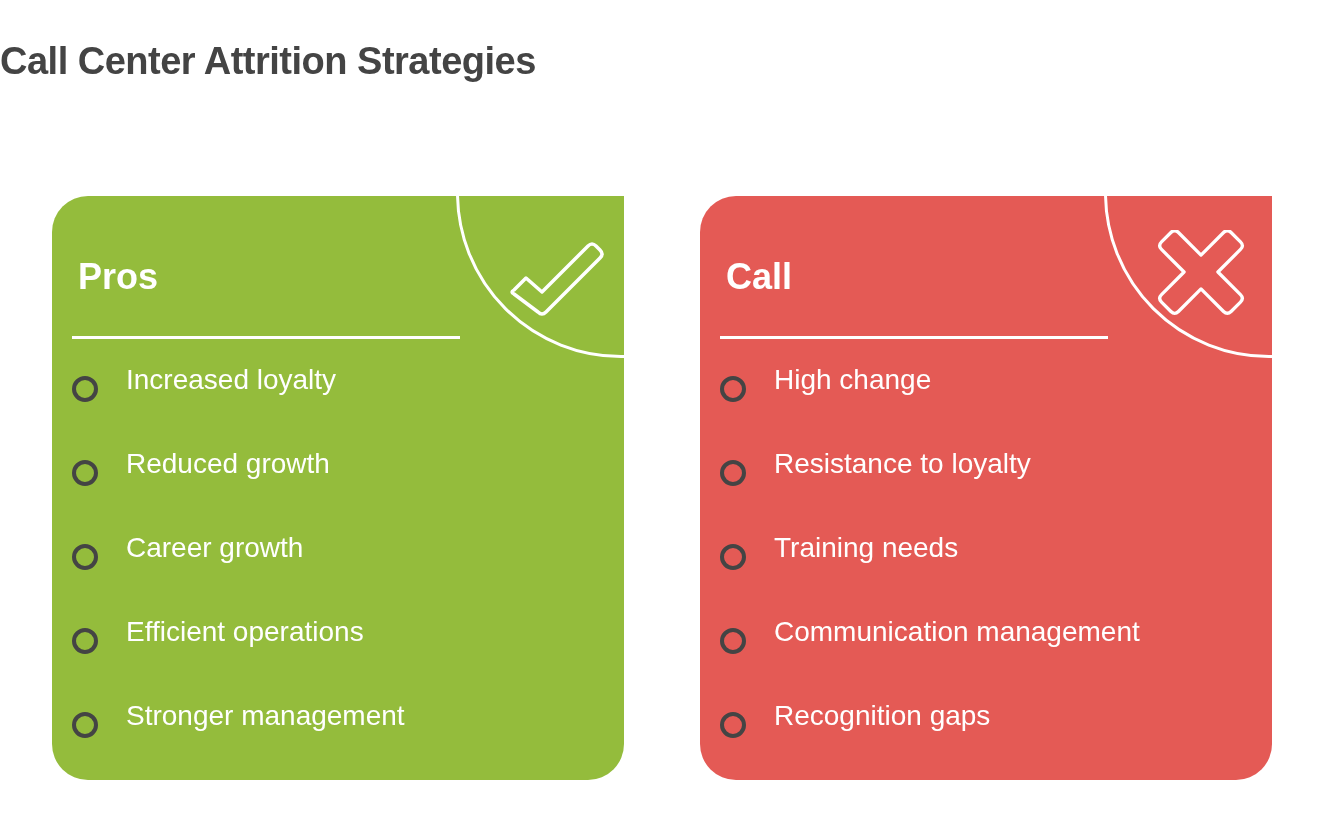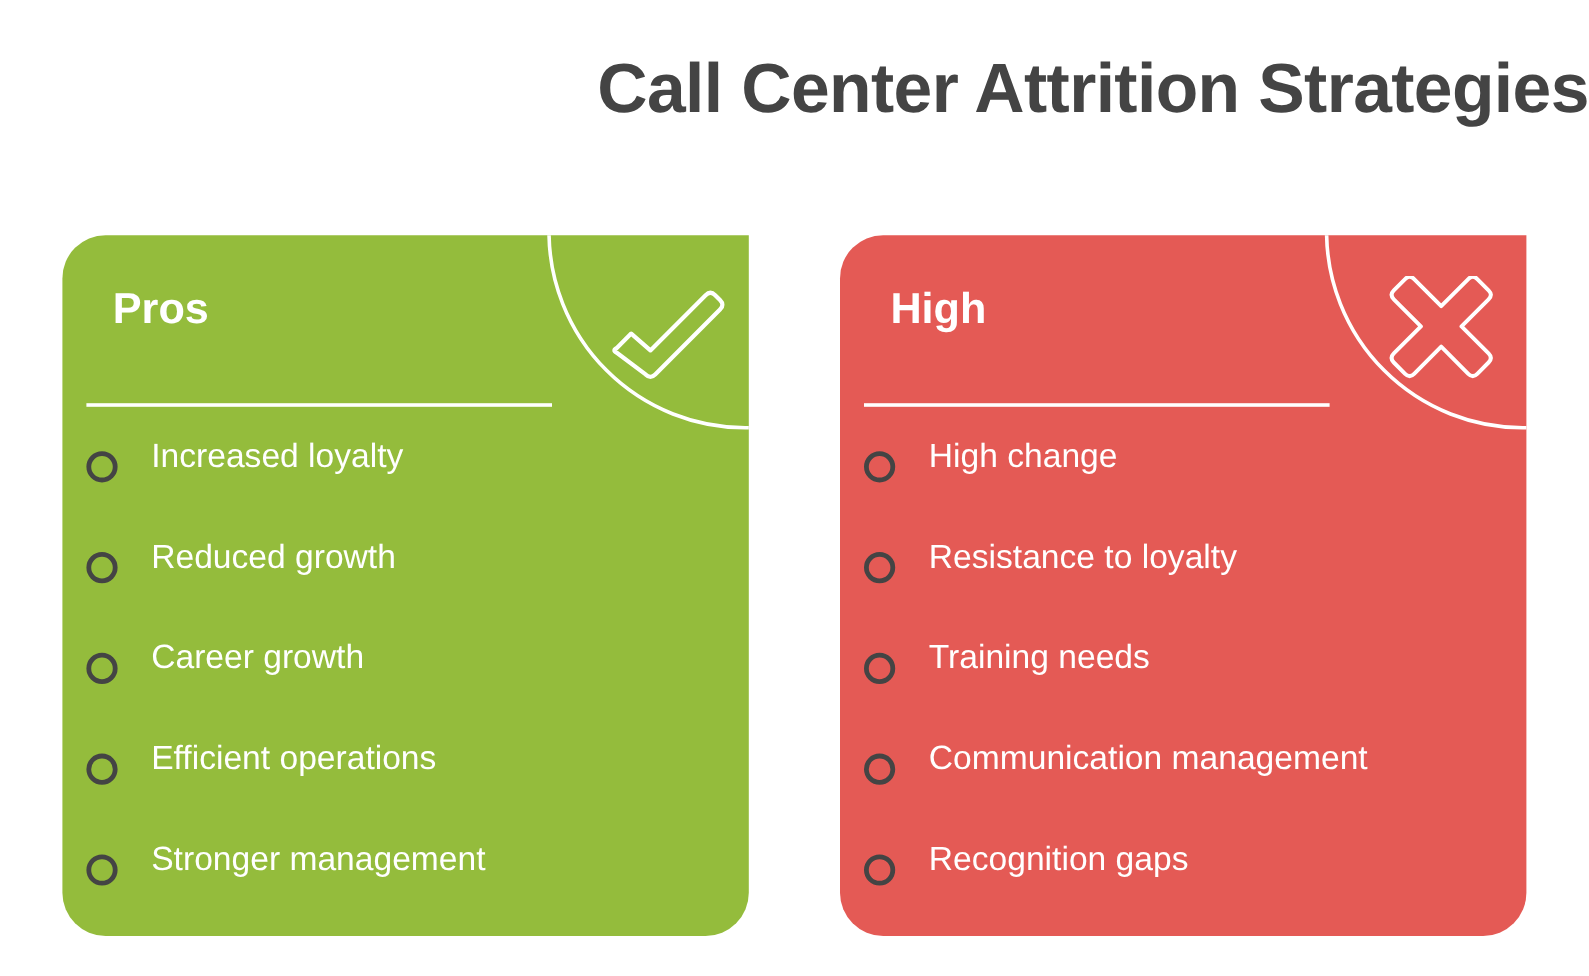--- a/index.html
+++ b/index.html
@@ -1,24 +1,24 @@
 <!DOCTYPE html>
 <html><head>
 <meta charset="utf-8">
 <style>
   html, body { margin:0; padding:0; }
   body { width:1324px; height:813px; background:#ffffff; position:relative; overflow:hidden;
          font-family:"Liberation Sans", "DejaVu Sans", sans-serif; }
-  .title { position:absolute; top:40px; left:0; width:1324px; text-align:right;
-           font-size:58px; font-weight:bold; color:#444444; letter-spacing:-0.5px; }
+  .title { position:absolute; top:40px; left:0; width:1324px; text-align:left;
+           font-size:38px; font-weight:bold; color:#444444; letter-spacing:-0.5px; }
   .card { position:absolute; top:196px; width:572px; height:584px;
           border-radius:36px 0 36px 36px; overflow:hidden; }
   .card.pros { left:52px; background:#94bc3c; }
   .card.cons { left:700px; background:#e45a55; }
-  .card-title { position:absolute; left:26px; top:40px; font-size:36px; font-weight:bold; color:#ffffff;margin-left:16px; }
+  .card-title { position:absolute; left:26px; top:60px; font-size:36px; font-weight:bold; color:#ffffff; }
   .divider { position:absolute; left:20px; top:140px; width:388px; height:3px; background:#ffffff; }
   .corner-circle { position:absolute; left:404px; top:-168px; width:330px; height:330px;
                    border:3px solid #ffffff; border-radius:50%; box-sizing:border-box; }
   .corner-icon { position:absolute; left:452px; top:34px; width:100px; height:90px; }
   .items { position:absolute; left:20px; top:168px; margin:0; padding:0; list-style:none; }
   .item { height:84px; position:relative; }
   .bullet { position:absolute; left:0; top:12px; width:26px; height:26px; border:4px solid #444444;
             border-radius:50%; box-sizing:border-box; }
   .item-label { position:absolute; left:54px; top:0; font-size:28px; color:#ffffff; white-space:nowrap;text-align:center; }
 </style>
@@ -56,21 +56,21 @@
         <span class="item-label">Stronger management</span>
       </li>
   </ul>
 </div>
 
 <div class="card cons">
   <div class="corner-circle"></div>
   <svg class="corner-icon" viewBox="0 0 100 90">
     <path d="M8 18 L18 8 Q22 4 26 8 L50 32 L74 8 Q78 4 82 8 L92 18 Q96 22 92 26 L68 50 L92 74 Q96 78 92 82 L82 92 Q78 96 74 92 L50 68 L26 92 Q22 96 18 92 L8 82 Q4 78 8 74 L32 50 L8 26 Q4 22 8 18 Z" transform="translate(2,-5) scale(0.94)" fill="none" stroke="#ffffff" stroke-width="3.5" stroke-linejoin="round"></path>
   </svg>
-  <div class="card-title">High</div>
+  <div class="card-title">Call</div>
   <div class="divider"></div>
   <ul class="items">
     <li class="item">
         <span class="bullet"></span>
         <span class="item-label">High change</span>
       </li>
     <li class="item">
         <span class="bullet"></span>
         <span class="item-label">Resistance to loyalty</span>
       </li>

